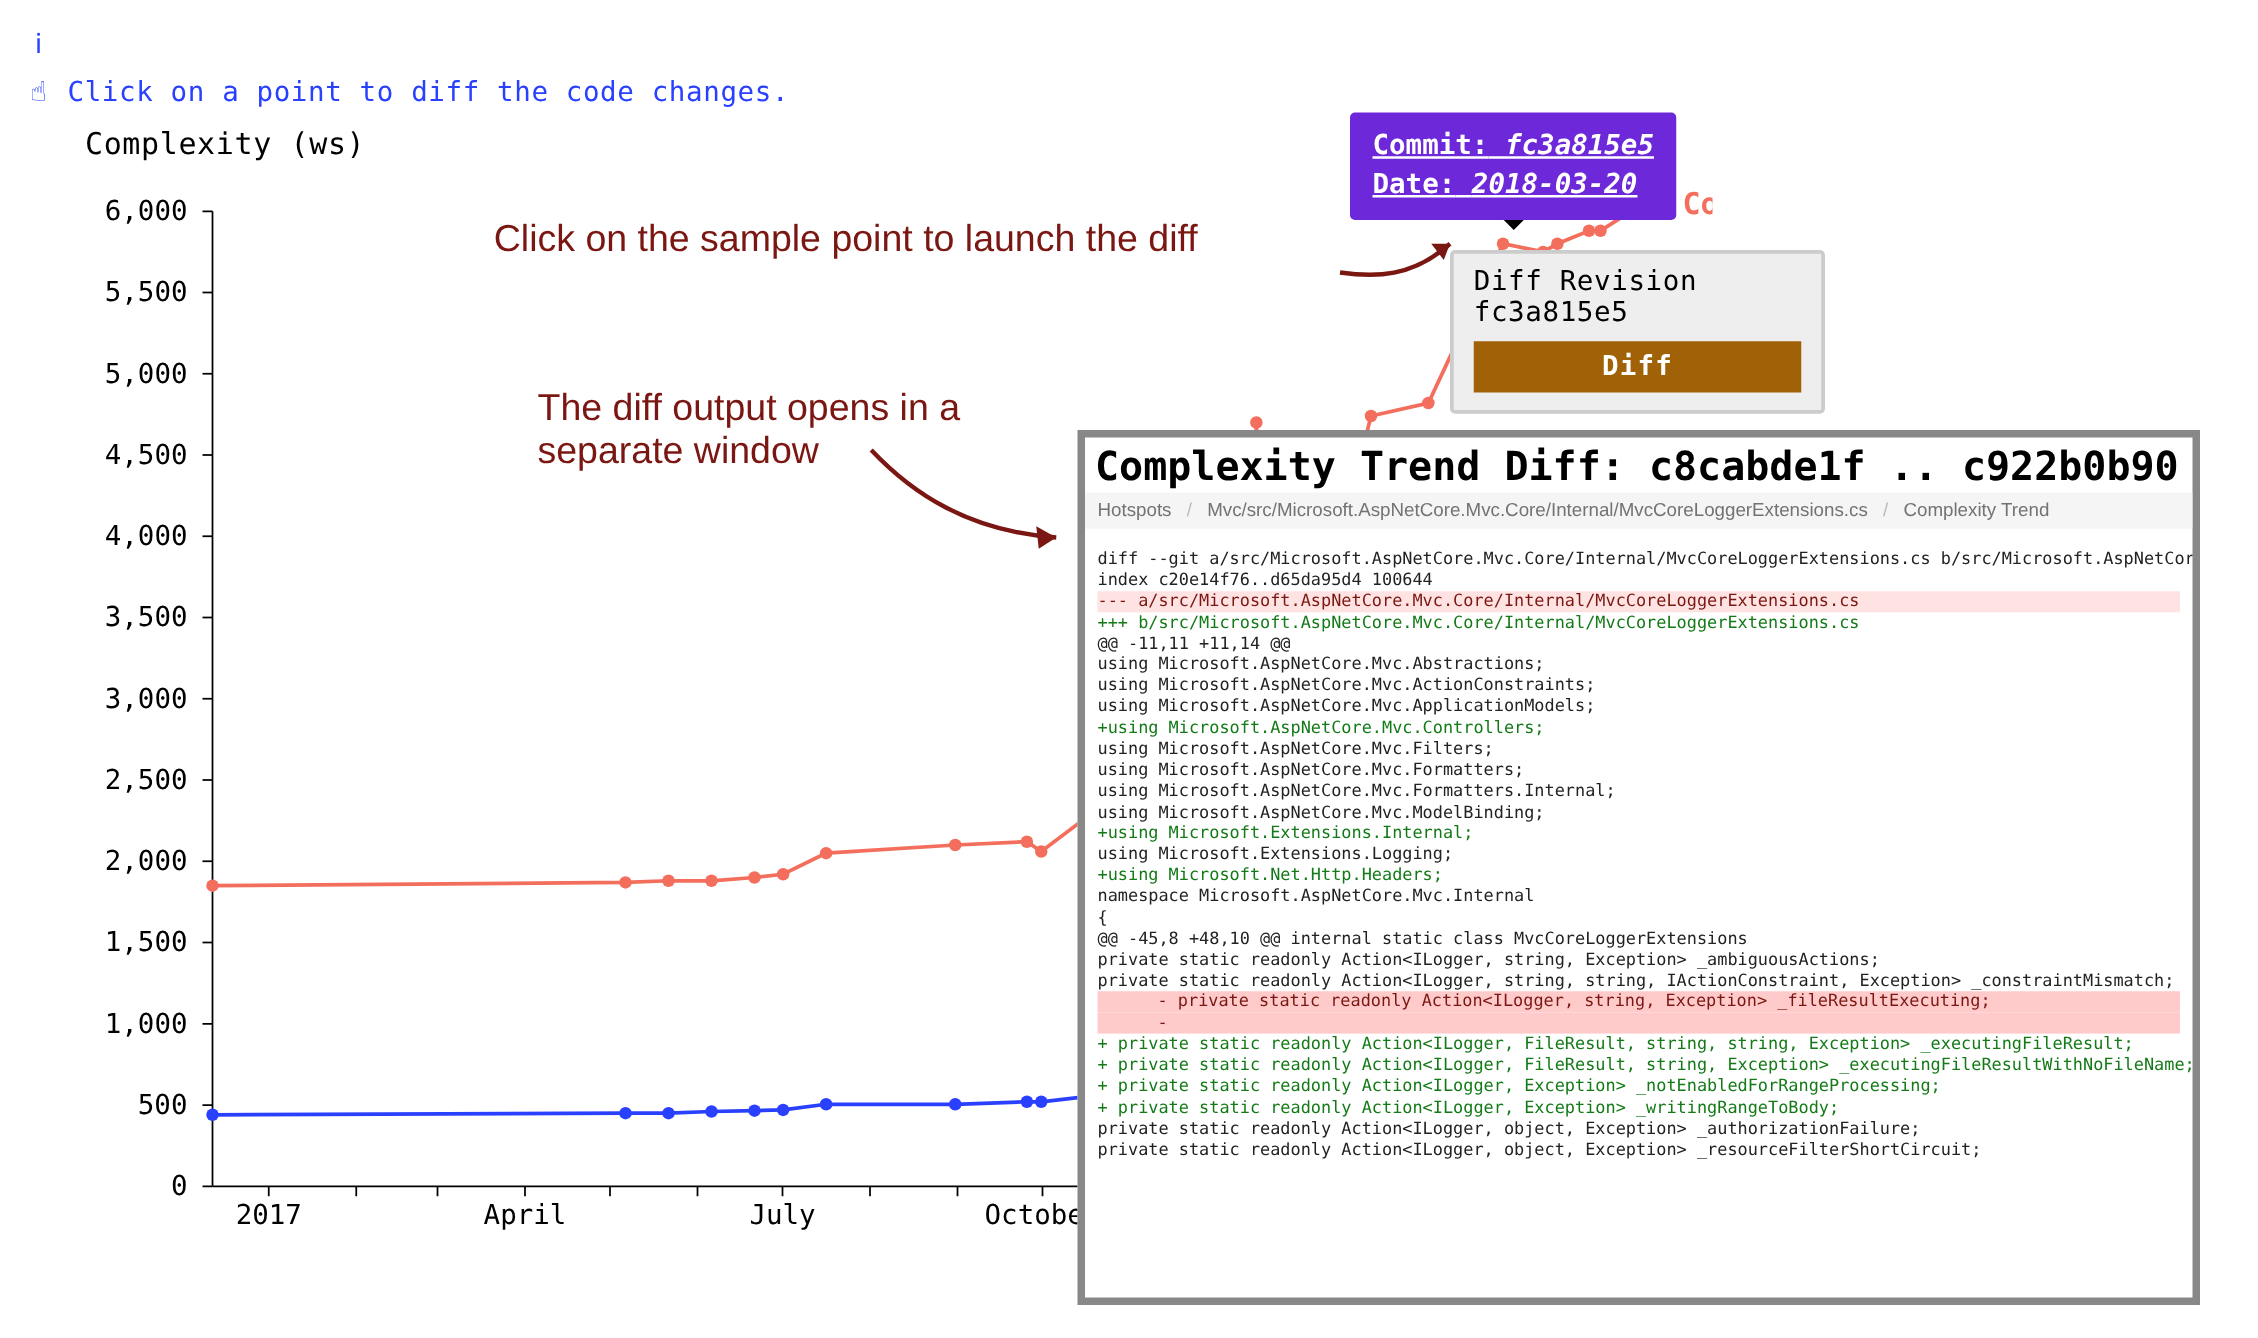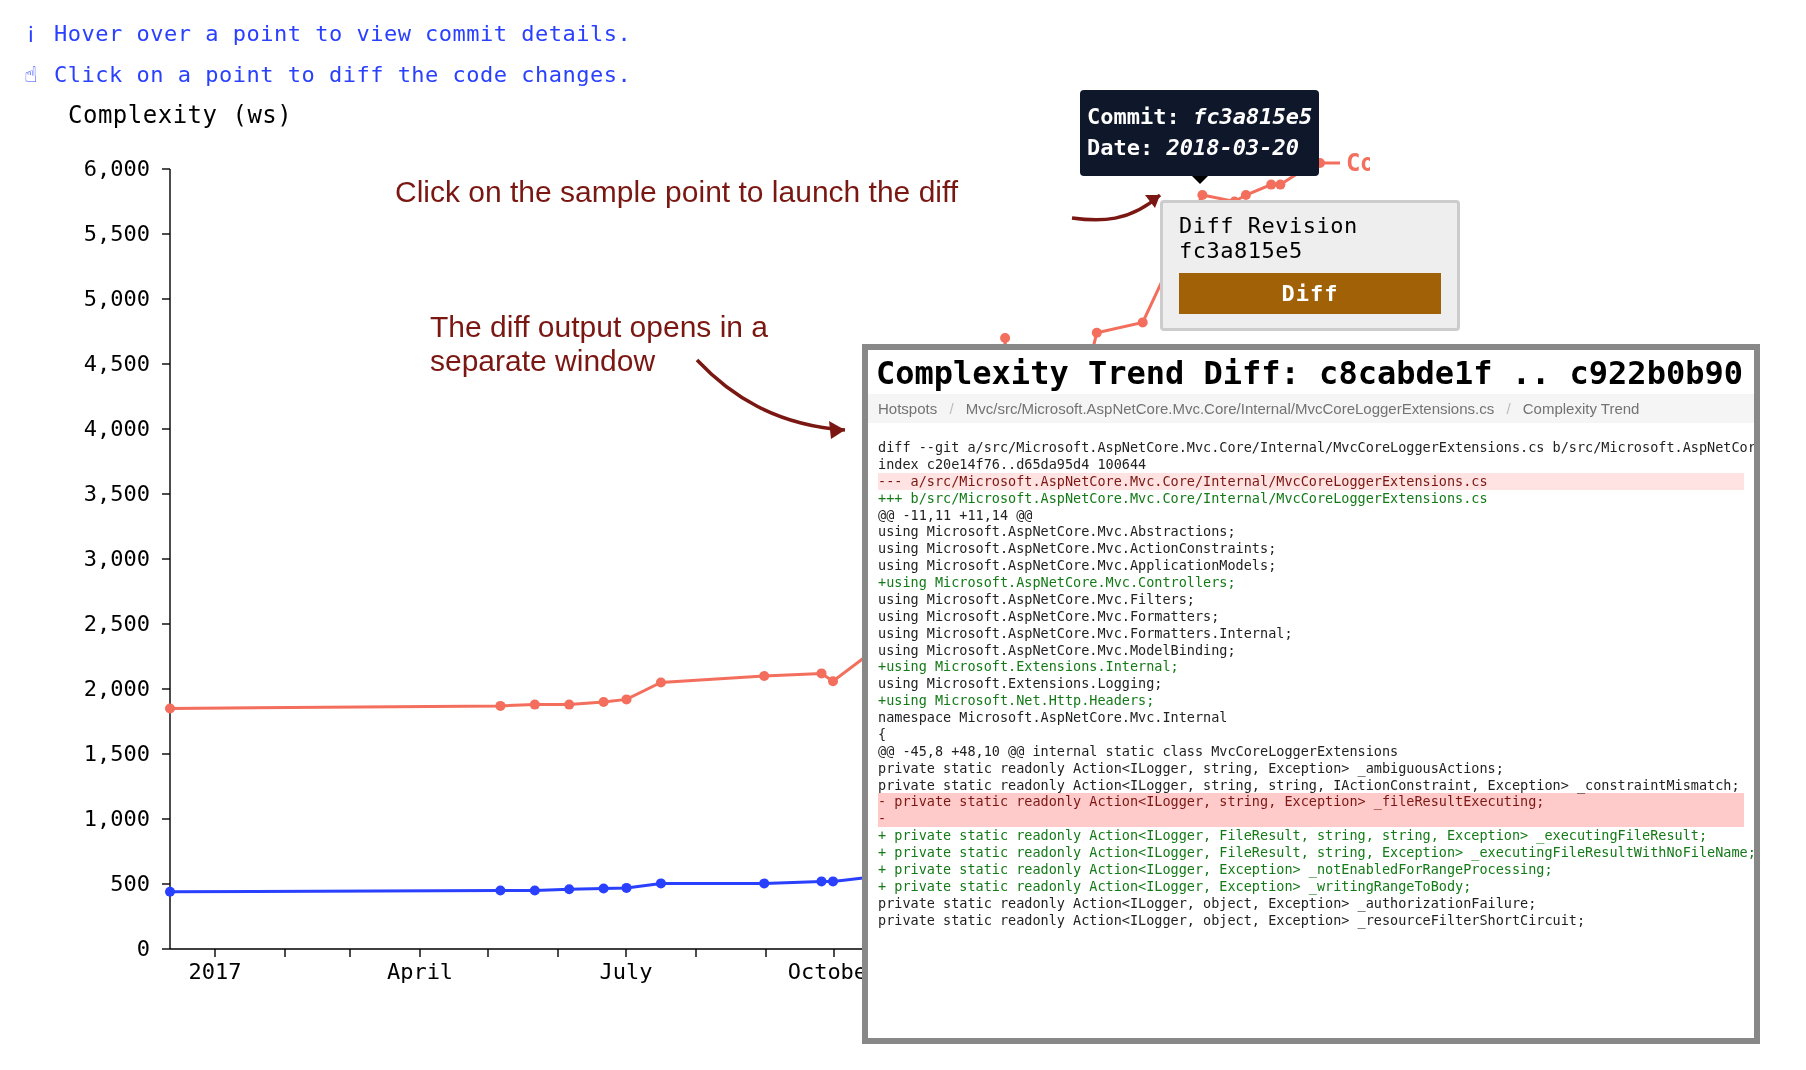--- a/index.html
+++ b/index.html
@@ -54,26 +54,27 @@
   .series-complexity { stroke: #f36e5c; stroke-width: 3; fill: none; }
   .series-complexity .pt, .series-complexity-pt { fill: #f36e5c; }
   .series-other { stroke: #2a40ff; stroke-width: 3; fill: none; }
   .series-other-pt { fill: #2a40ff; }
   .legend-line { stroke-width: 3; fill: none; }
   .legend-txt { font-size: 24px; fill: #f36e5c; font-weight: 700; font-family: inherit; }
 
   
   .tooltip {
     position: absolute;
-    background: #0f172a;
+    background: #6d28d9;
     color: #fff;
-    padding: 12px 7px;
+    padding: 12px 18px;
     border-radius: 4px;
     font-size: 22px;
     line-height: 1.4;
+    text-decoration: underline;
   }
   .tooltip::after {
     content: "";
     position: absolute;
     left: 50%;
     bottom: -8px;
     transform: translateX(-50%);
     border: 8px solid transparent;
     border-top-color: #000;
     border-bottom: none;
@@ -143,29 +144,28 @@
     padding: 16px 10px 2px 10px;
     white-space: pre;
     font-family: ui-monospace, Menlo, Consolas, monospace;
     font-size: 13.5px;
     line-height: 1.25;
     color: #222;
   }
   .diff-body .dl { white-space: pre; }
   .diff-body .del { background: #ffe2e2; color: #7a1712; }
   .diff-body .add { background: #fff; color: #137a17; }
-  .diff-body .del-strong { background: #ffcaca; color: #7a1712; }
+  .diff-body .del-strong { background: #ffcaca; color: #7a1712; padding-left: 48px; }
 </style>
 </head>
 <body>
 <div class="page">
 
 <div class="hint">
   <span class="icon">ℹ</span>
-  <span>Hover over a point to view commit details.</span>
 </div>
 <div class="hint">
   <span class="icon">☝</span>
   <span>Click on a point to diff the code changes.</span>
 </div>
 
 <div class="chart-wrap">
   <div class="chart-title">Complexity (ws)</div>
   <svg class="chart" viewBox="0 0 1350 870">
 

